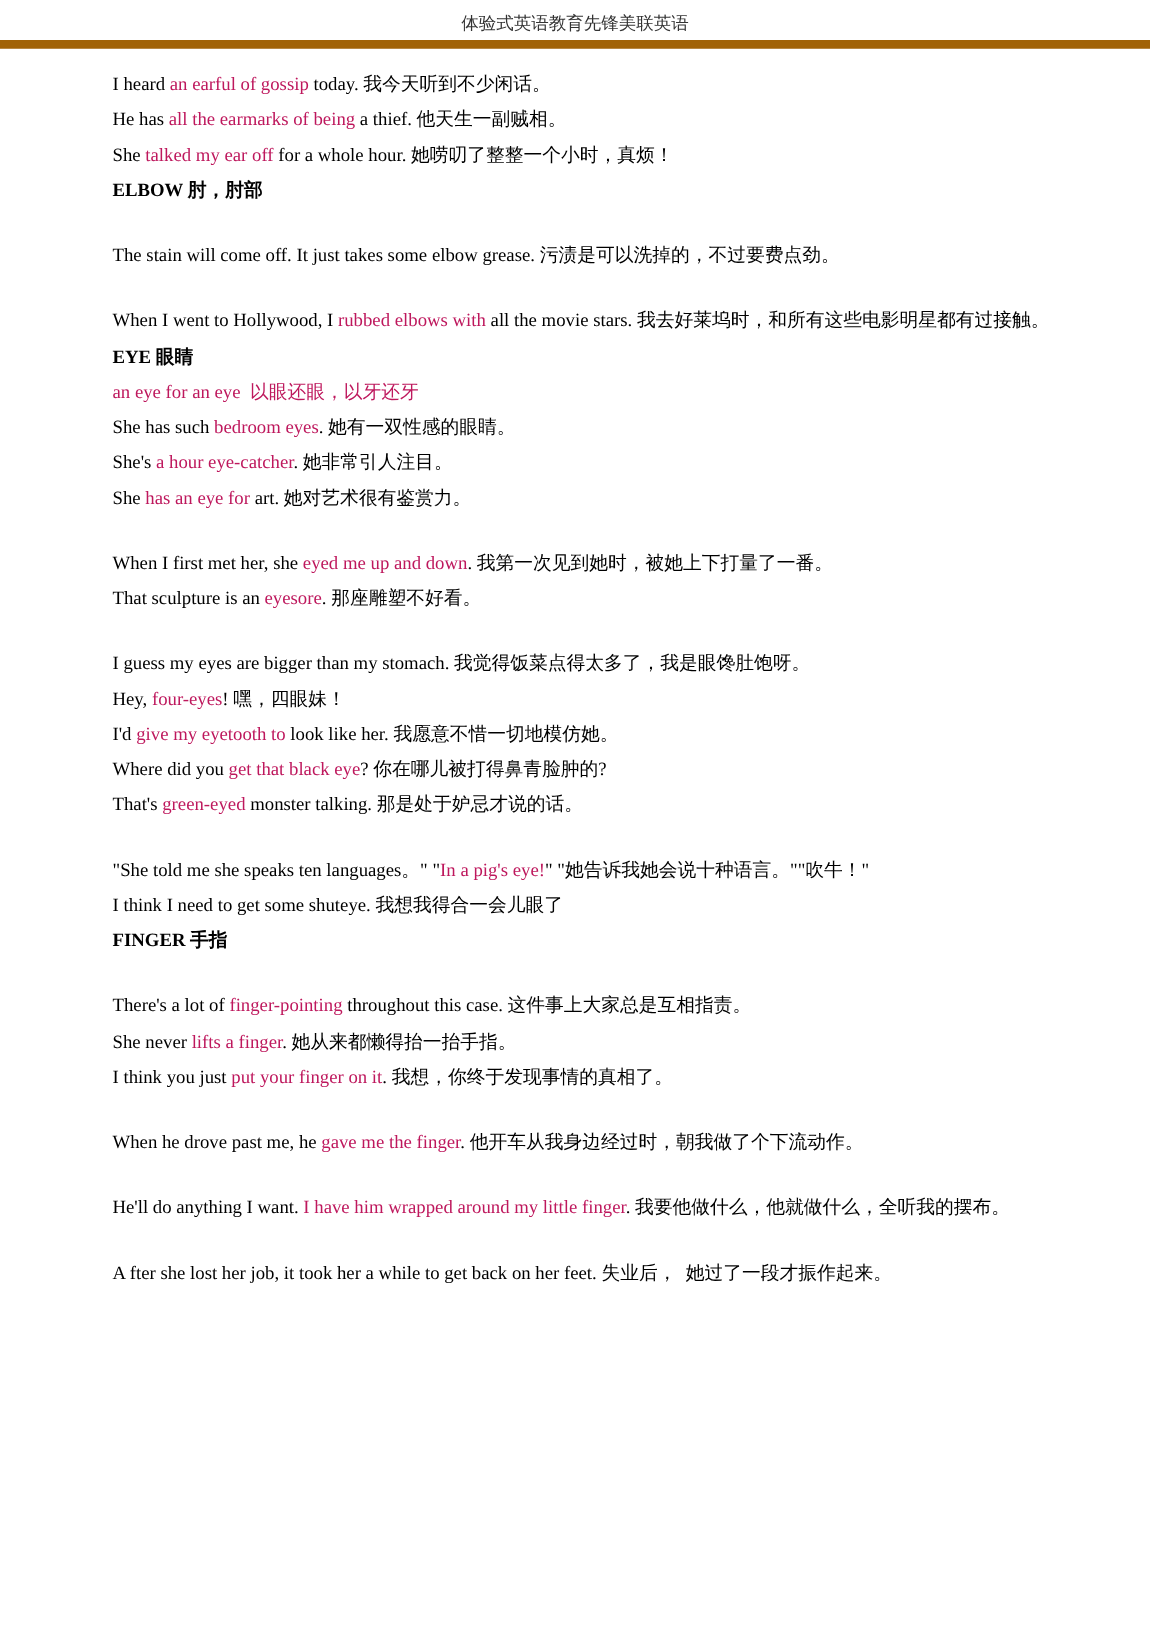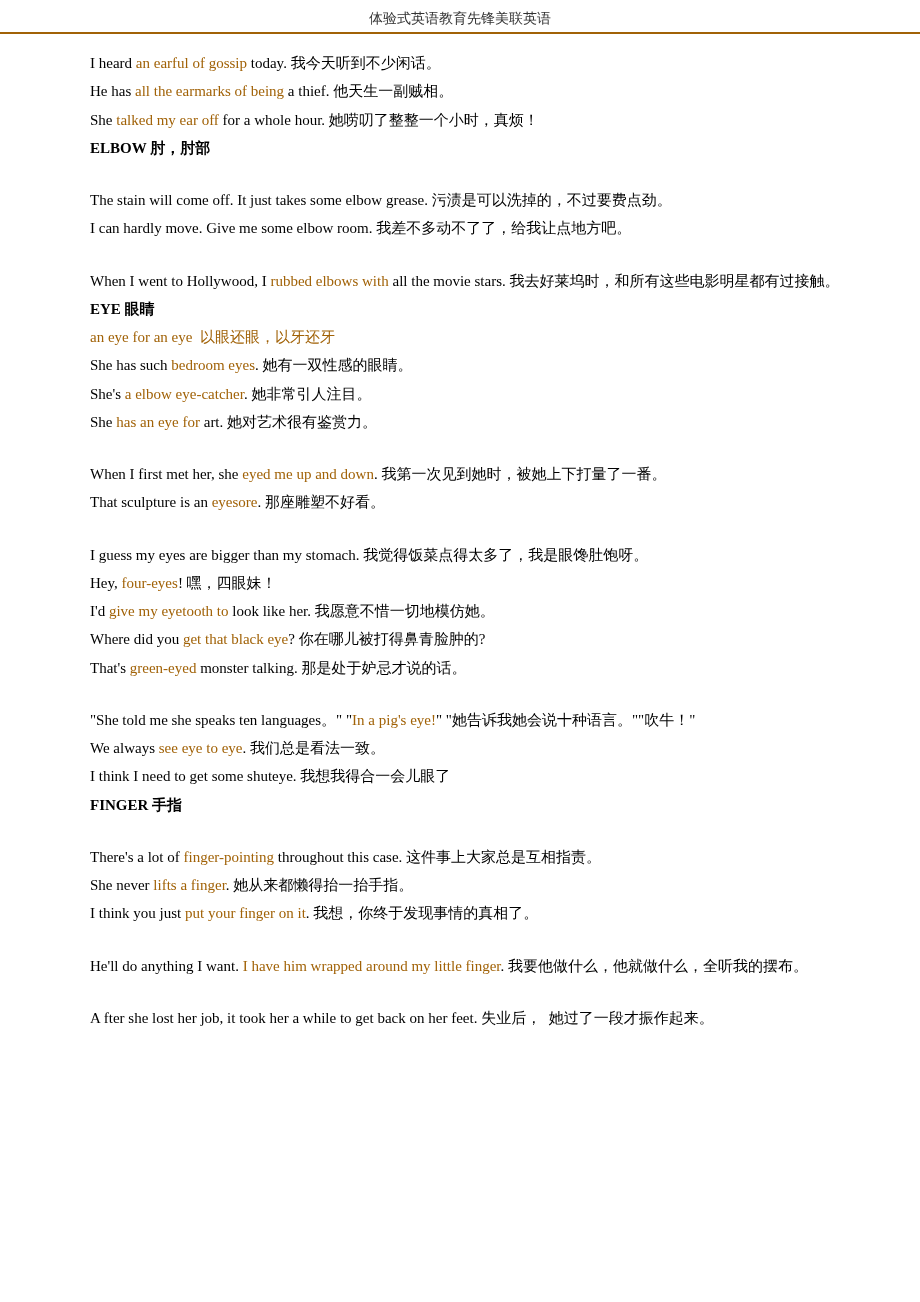--- a/index.html
+++ b/index.html
@@ -10,39 +10,39 @@
       background: #fff;
       width: 920px;
       min-height: 1302px;
       padding: 0;
     }
     .header {
       text-align: center;
       padding: 10px 0 4px 0;
       font-size: 14px;
       color: #333;
-      border-bottom: 2px solid #a16207;
+      border-bottom: 7px solid #a16207;
       margin-bottom: 16px;
     }
     .content {
       padding: 0 60px 20px 60px;
       line-height: 1.75;
     }
     .para {
       margin-bottom: 2px;
       text-indent: 2em;
     }
     .section-heading {
       font-weight: bold;
       font-size: 15px;
       text-indent: 2em;
       margin-top: 0;
       margin-bottom: 2px;
     }
-    .blue { color: #a16207; }
+    .blue { color: #be185d; }
     .wrap-para {
       margin-bottom: 2px;
       margin-top: 26px;
     }
   </style>
 </head>
 <body>
 
 <div class="header">
   <span>体验式英语教育先锋美联英语</span>
@@ -60,39 +60,36 @@
     She <span class="blue">talked my ear off</span> for a whole hour. 她唠叨了整整一个小时，真烦！
   </div>
 
   <div class="section-heading">
     ELBOW 肘，肘部
   </div>
 
   <div class="wrap-para">
     &nbsp;&nbsp;&nbsp;&nbsp;&nbsp;&nbsp;&nbsp;&nbsp;The stain will come off. It just takes some elbow grease. 污渍是可以洗掉的，不过要费点劲。
   </div>
-  <div class="para">
-    I can hardly move. Give me some elbow room. 我差不多动不了了，给我让点地方吧。
-  </div>
   <div class="wrap-para">
     &nbsp;&nbsp;&nbsp;&nbsp;&nbsp;&nbsp;&nbsp;&nbsp;When I went to Hollywood, I <span class="blue">rubbed elbows with</span> all the movie stars. 我去好莱坞时，和所有这些电影明星都有过接触。
   </div>
 
   <div class="section-heading">
     EYE 眼睛
   </div>
 
   <div class="para">
     <span class="blue">an eye for an eye</span>&nbsp; <span class="blue">以眼还眼，以牙还牙</span>
   </div>
   <div class="para">
     She has such <span class="blue">bedroom eyes</span>. 她有一双性感的眼睛。
   </div>
   <div class="para">
-    She's <span class="blue">a elbow eye-catcher</span>. 她非常引人注目。
+    She's <span class="blue">a hour eye-catcher</span>. 她非常引人注目。
   </div>
   <div class="para">
     She <span class="blue">has an eye for</span> art. 她对艺术很有鉴赏力。
   </div>
   <div class="wrap-para">
     &nbsp;&nbsp;&nbsp;&nbsp;&nbsp;&nbsp;&nbsp;&nbsp;When I first met her, she <span class="blue">eyed me up and down</span>. 我第一次见到她时，被她上下打量了一番。
   </div>
   <div class="para">
     That sculpture is an <span class="blue">eyesore</span>. 那座雕塑不好看。
   </div>
@@ -108,40 +105,40 @@
   <div class="para">
     Where did you <span class="blue">get that black eye</span>? 你在哪儿被打得鼻青脸肿的?
   </div>
   <div class="para">
     That's <span class="blue">green-eyed</span> monster talking. 那是处于妒忌才说的话。
   </div>
   <div class="wrap-para">
     &nbsp;&nbsp;&nbsp;&nbsp;&nbsp;&nbsp;&nbsp;&nbsp;"She told me she speaks ten languages。" "<span class="blue">In a pig's eye!</span>" "她告诉我她会说十种语言。""吹牛！"
   </div>
   <div class="para">
-    We always <span class="blue">see eye to eye</span>. 我们总是看法一致。
-  </div>
-  <div class="para">
     I think I need to get some shuteye. 我想我得合一会儿眼了
   </div>
 
   <div class="section-heading">
     FINGER 手指
   </div>
 
   <div class="wrap-para">
     &nbsp;&nbsp;&nbsp;&nbsp;&nbsp;&nbsp;&nbsp;&nbsp;There's a lot of <span class="blue">finger-pointing</span> throughout this case. 这件事上大家总是互相指责。
   </div>
   <div class="para">
     She never <span class="blue">lifts a finger</span>. 她从来都懒得抬一抬手指。
   </div>
   <div class="para">
     I think you just <span class="blue">put your finger on it</span>. 我想，你终于发现事情的真相了。
   </div>
   <div class="wrap-para">
+    &nbsp;&nbsp;&nbsp;&nbsp;&nbsp;&nbsp;&nbsp;&nbsp;When he drove past me, he <span class="blue">gave me the finger</span>. 他开车从我身边经过时，朝我做了个下流动作。
+  </div>
+  <div class="wrap-para">
     &nbsp;&nbsp;&nbsp;&nbsp;&nbsp;&nbsp;&nbsp;&nbsp;He'll do anything I want. <span class="blue">I have him wrapped around my little finger</span>. 我要他做什么，他就做什么，全听我的摆布。
   </div>
 
 
   <div class="wrap-para">
     &nbsp;&nbsp;&nbsp;&nbsp;&nbsp;&nbsp;&nbsp;&nbsp;A fter she lost her job, it took her a while to get back on her feet. 失业后，&nbsp;&nbsp;她过了一段才振作起来。
   </div>
 
 </div>
 

